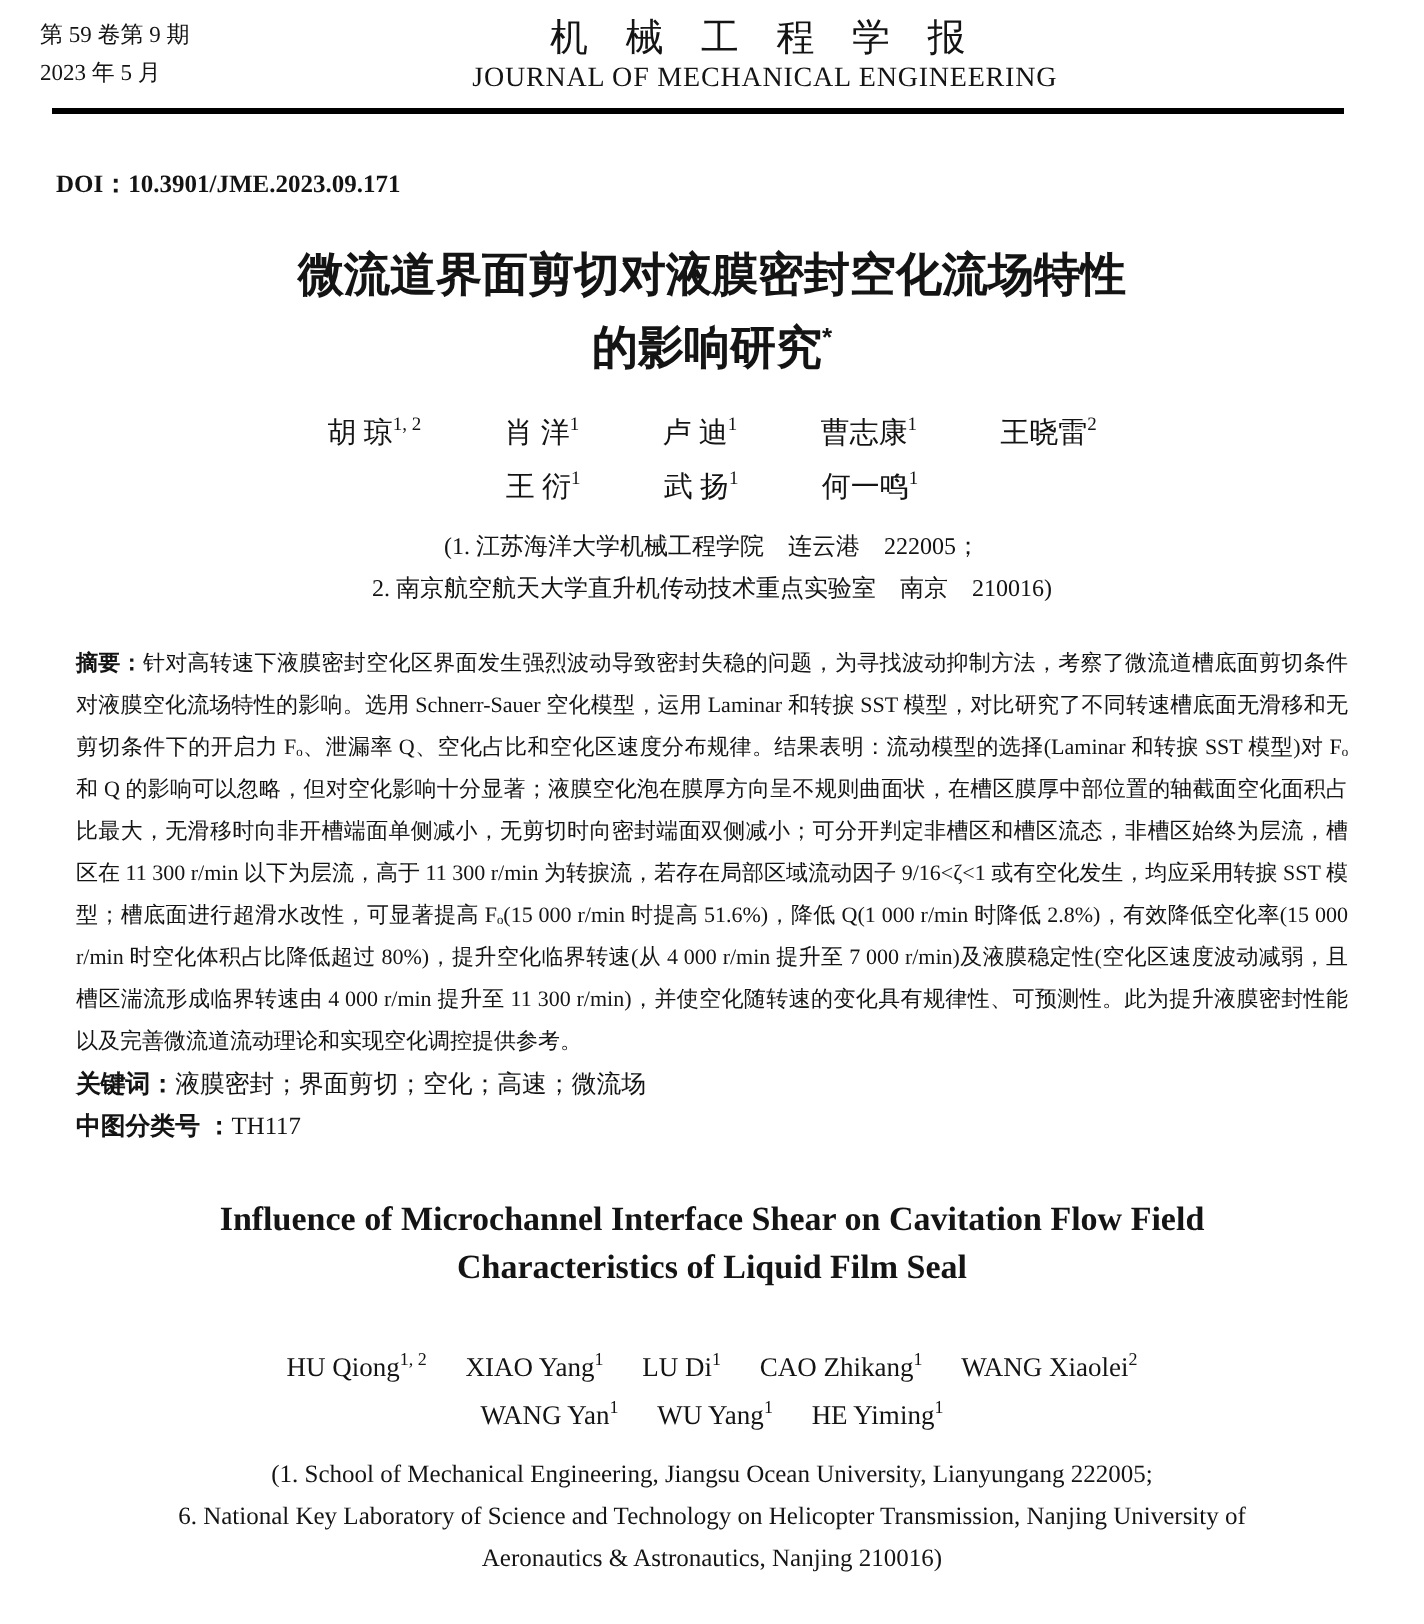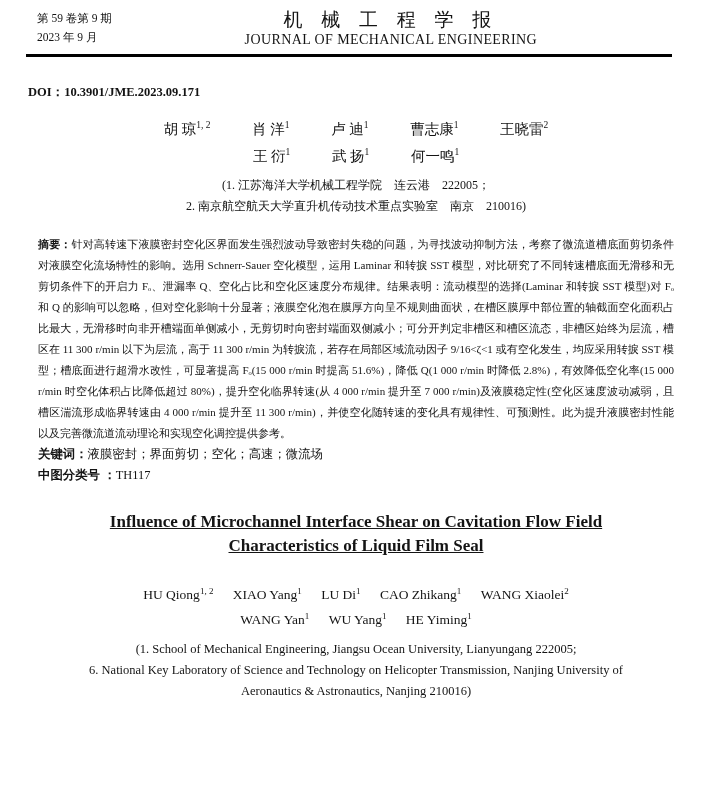--- a/index.html
+++ b/index.html
@@ -6,21 +6,21 @@
   body{
     width:712px;height:812px;overflow:hidden;
     background:#ffffff;color:#141414;
     font-family:"Liberation Serif", serif;
     position:relative;
   }
   .page{width:712px;height:812px;}
 
   
   .hdr{display:flex;justify-content:space-between;align-items:flex-start;
-       padding:9px 42px 0 37px;}
+       padding:9px 42px 0 20px;}
   .hdr-left{font-size:11.5px;line-height:19px;white-space:nowrap;}
   .hdr-center{text-align:center;flex:1;}
   .j-cn{font-size:19px;letter-spacing:7px;font-weight:500;line-height:22px;}
   .j-en{font-size:14px;line-height:18px;letter-spacing:0.4px;}
   .hdr-right{font-size:11.5px;line-height:19px;white-space:nowrap;}
   .hr-a{display:inline-block;width:64px;}
   .hr-b{display:inline-block;}
   .rule{height:3px;background:#000;margin:5px 40px 0 26px;}
 
   
@@ -37,47 +37,51 @@
   .affil-cn{margin-top:7px;text-align:center;font-size:12px;line-height:21px;}
 
   
   .abs-cn{margin:17px 38px 0 38px;font-size:11px;line-height:21px;
           text-align:justify;text-justify:inter-ideograph;}
   .lbl{font-family:"Liberation Sans", sans-serif;font-weight:bold;}
   .kw,.clc{margin:0 38px;font-size:12.4px;line-height:21px;}
 
   
   .title-en{margin:24px 40px 0 40px;text-align:center;
-            font-size:17px;font-weight:bold;line-height:24px;text-decoration:underline;}
+            font-size:17px;font-weight:bold;line-height:24px;}
   .authors-en{margin-top:23px;text-align:center;font-size:13.5px;line-height:21px;}
   .authors-en .author{margin:0 8px;white-space:nowrap;}
   .authors-en sup{font-size:9px;}
   .affil-en{margin-top:9px;text-align:center;font-size:12.5px;line-height:21px;}
 </style>
 </head>
 <body>
 
 <div class="page">
 
   <div class="hdr">
     <div class="hdr-left">
       <div>第 59 卷第 9 期</div>
-      <div>2023 年 9 月</div>
+      <div>2023 年 5 月</div>
     </div>
     <div class="hdr-center">
       <div class="j-cn">机 械 工 程 学 报</div>
       <div class="j-en">JOURNAL OF MECHANICAL ENGINEERING</div>
     </div>
   </div>
   <div class="rule"></div>
 
   <div class="doi">
     <span>DOI：</span><span>10.3901/JME.2023.09.171</span>
   </div>
 
+  <h1 class="title-cn">
+    <span>微流道界面剪切对液膜密封空化流场特性</span><br>
+    <span>的影响研究</span><sup>*</sup>
+  </h1>
 
   <div class="authors-cn">
     <div>
       <span class="author"><span>胡 琼</span><sup>1, 2</sup></span>
       <span class="author"><span>肖 洋</span><sup>1</sup></span>
       <span class="author"><span>卢 迪</span><sup>1</sup></span>
       <span class="author"><span>曹志康</span><sup>1</sup></span>
       <span class="author"><span>王晓雷</span><sup>2</sup></span>
     </div>
     <div>

